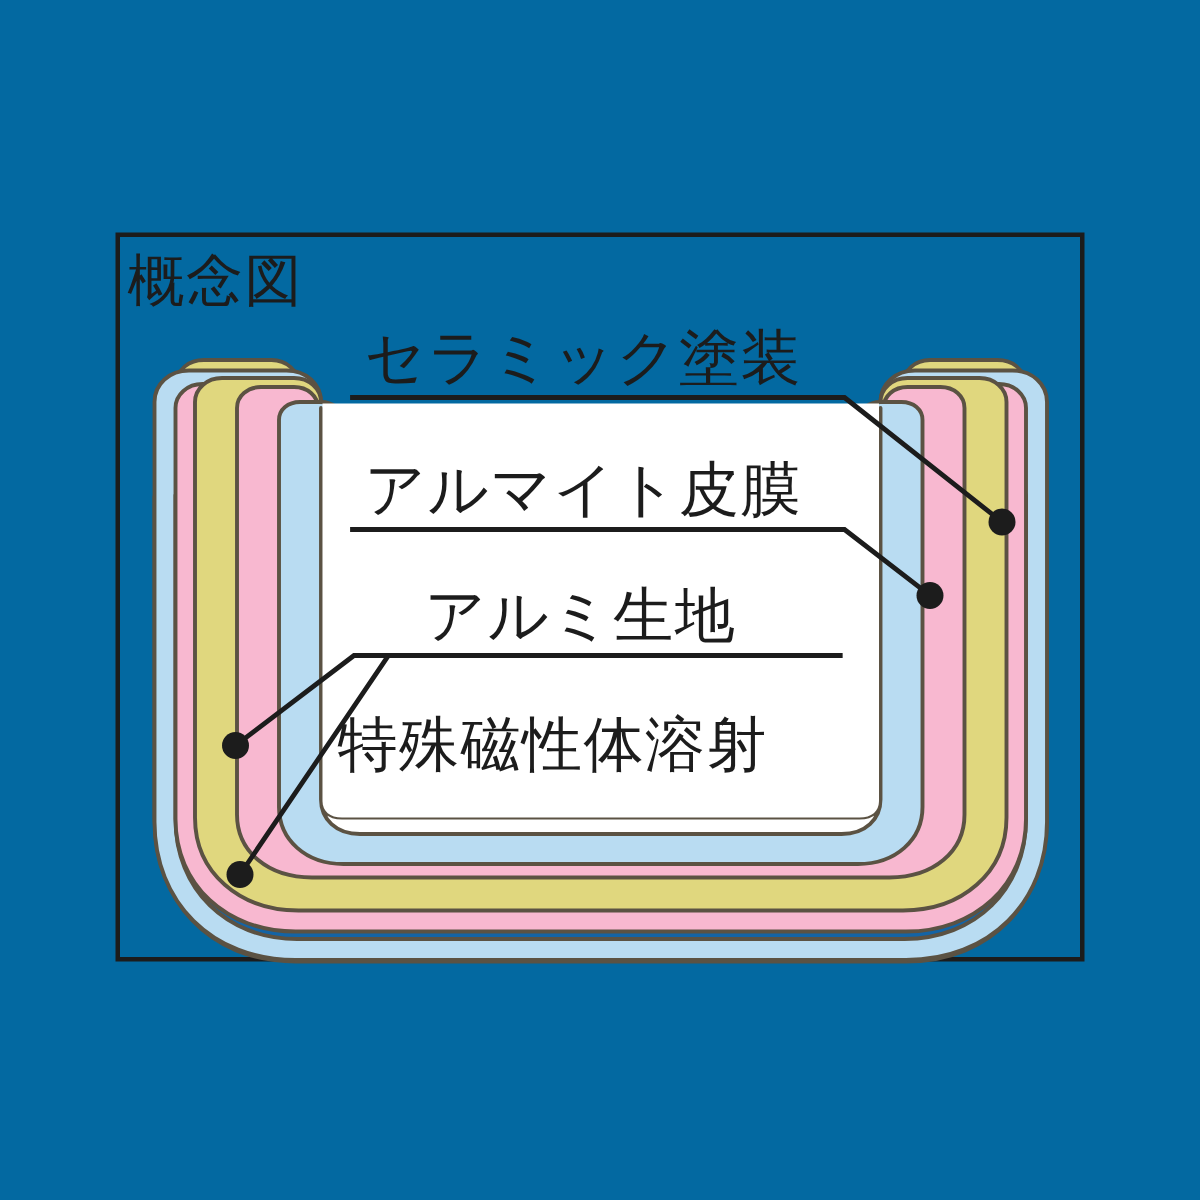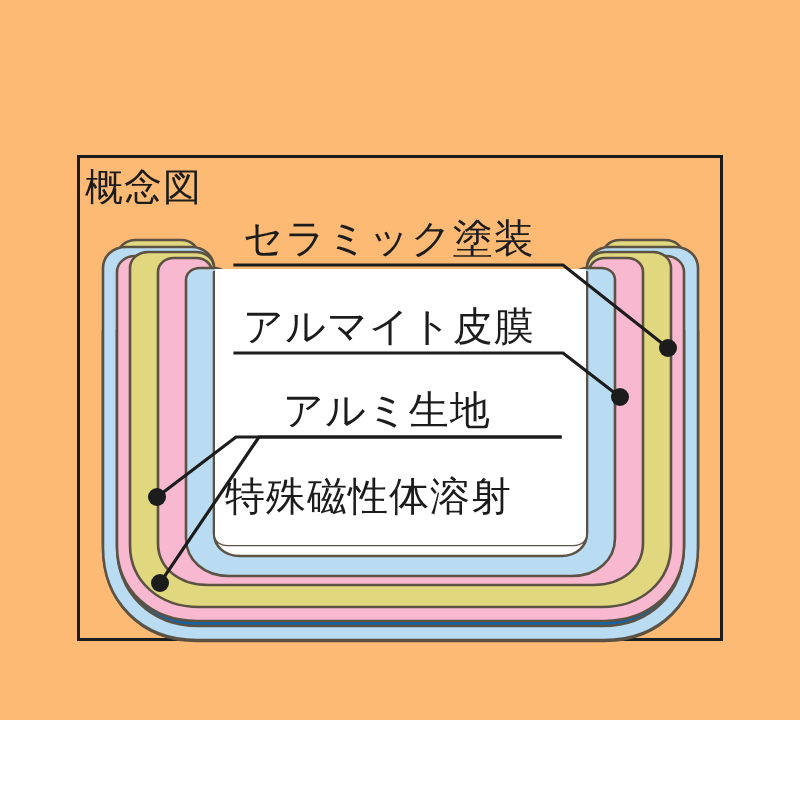--- a/index.html
+++ b/index.html
@@ -9,22 +9,22 @@
   }
   body {
     width: 800px;
     height: 800px;
     font-family: "Liberation Sans", "DejaVu Sans", sans-serif;
     overflow: hidden;
   }
   #stage {
     position: relative;
     width: 800px;
-    height: 720px;
-    background: #fdba74;
+    height: 800px;
+    background: #0369a1;
   }
   svg#diagram {
     display: block;
     width: 800px;
     height: 800px;
   }
   .frame-rect {
     fill: none;
     stroke: #1c1c1c;
     stroke-width: 3;

